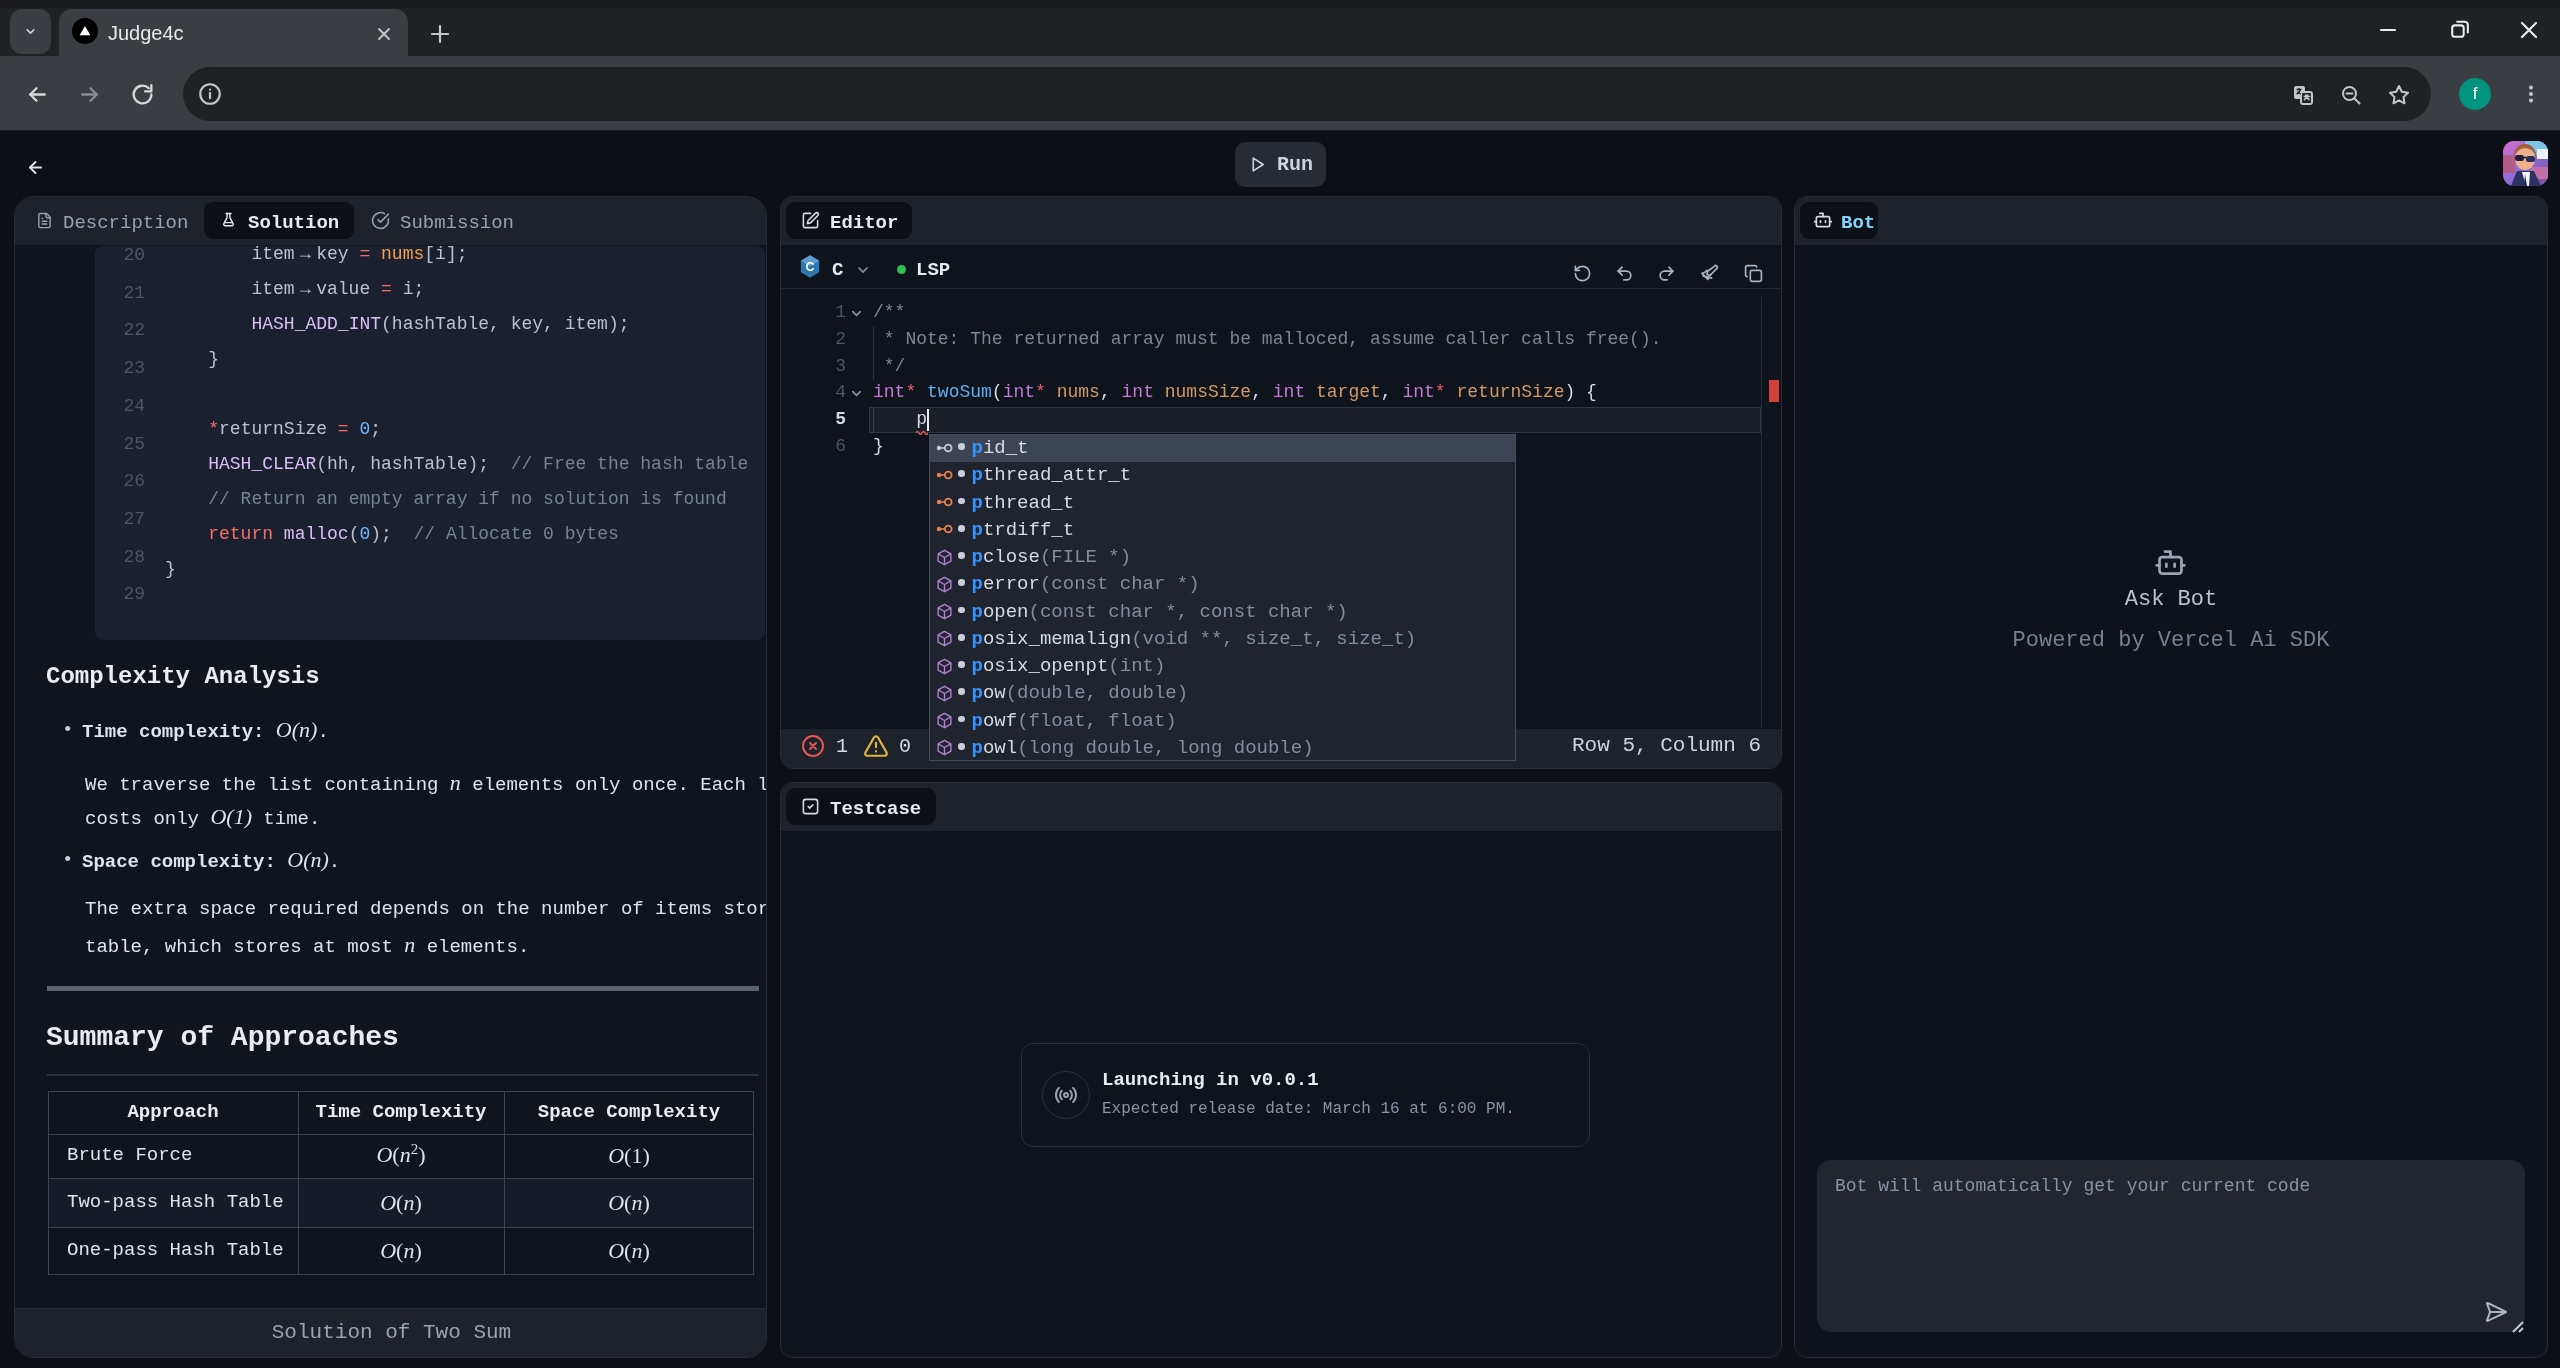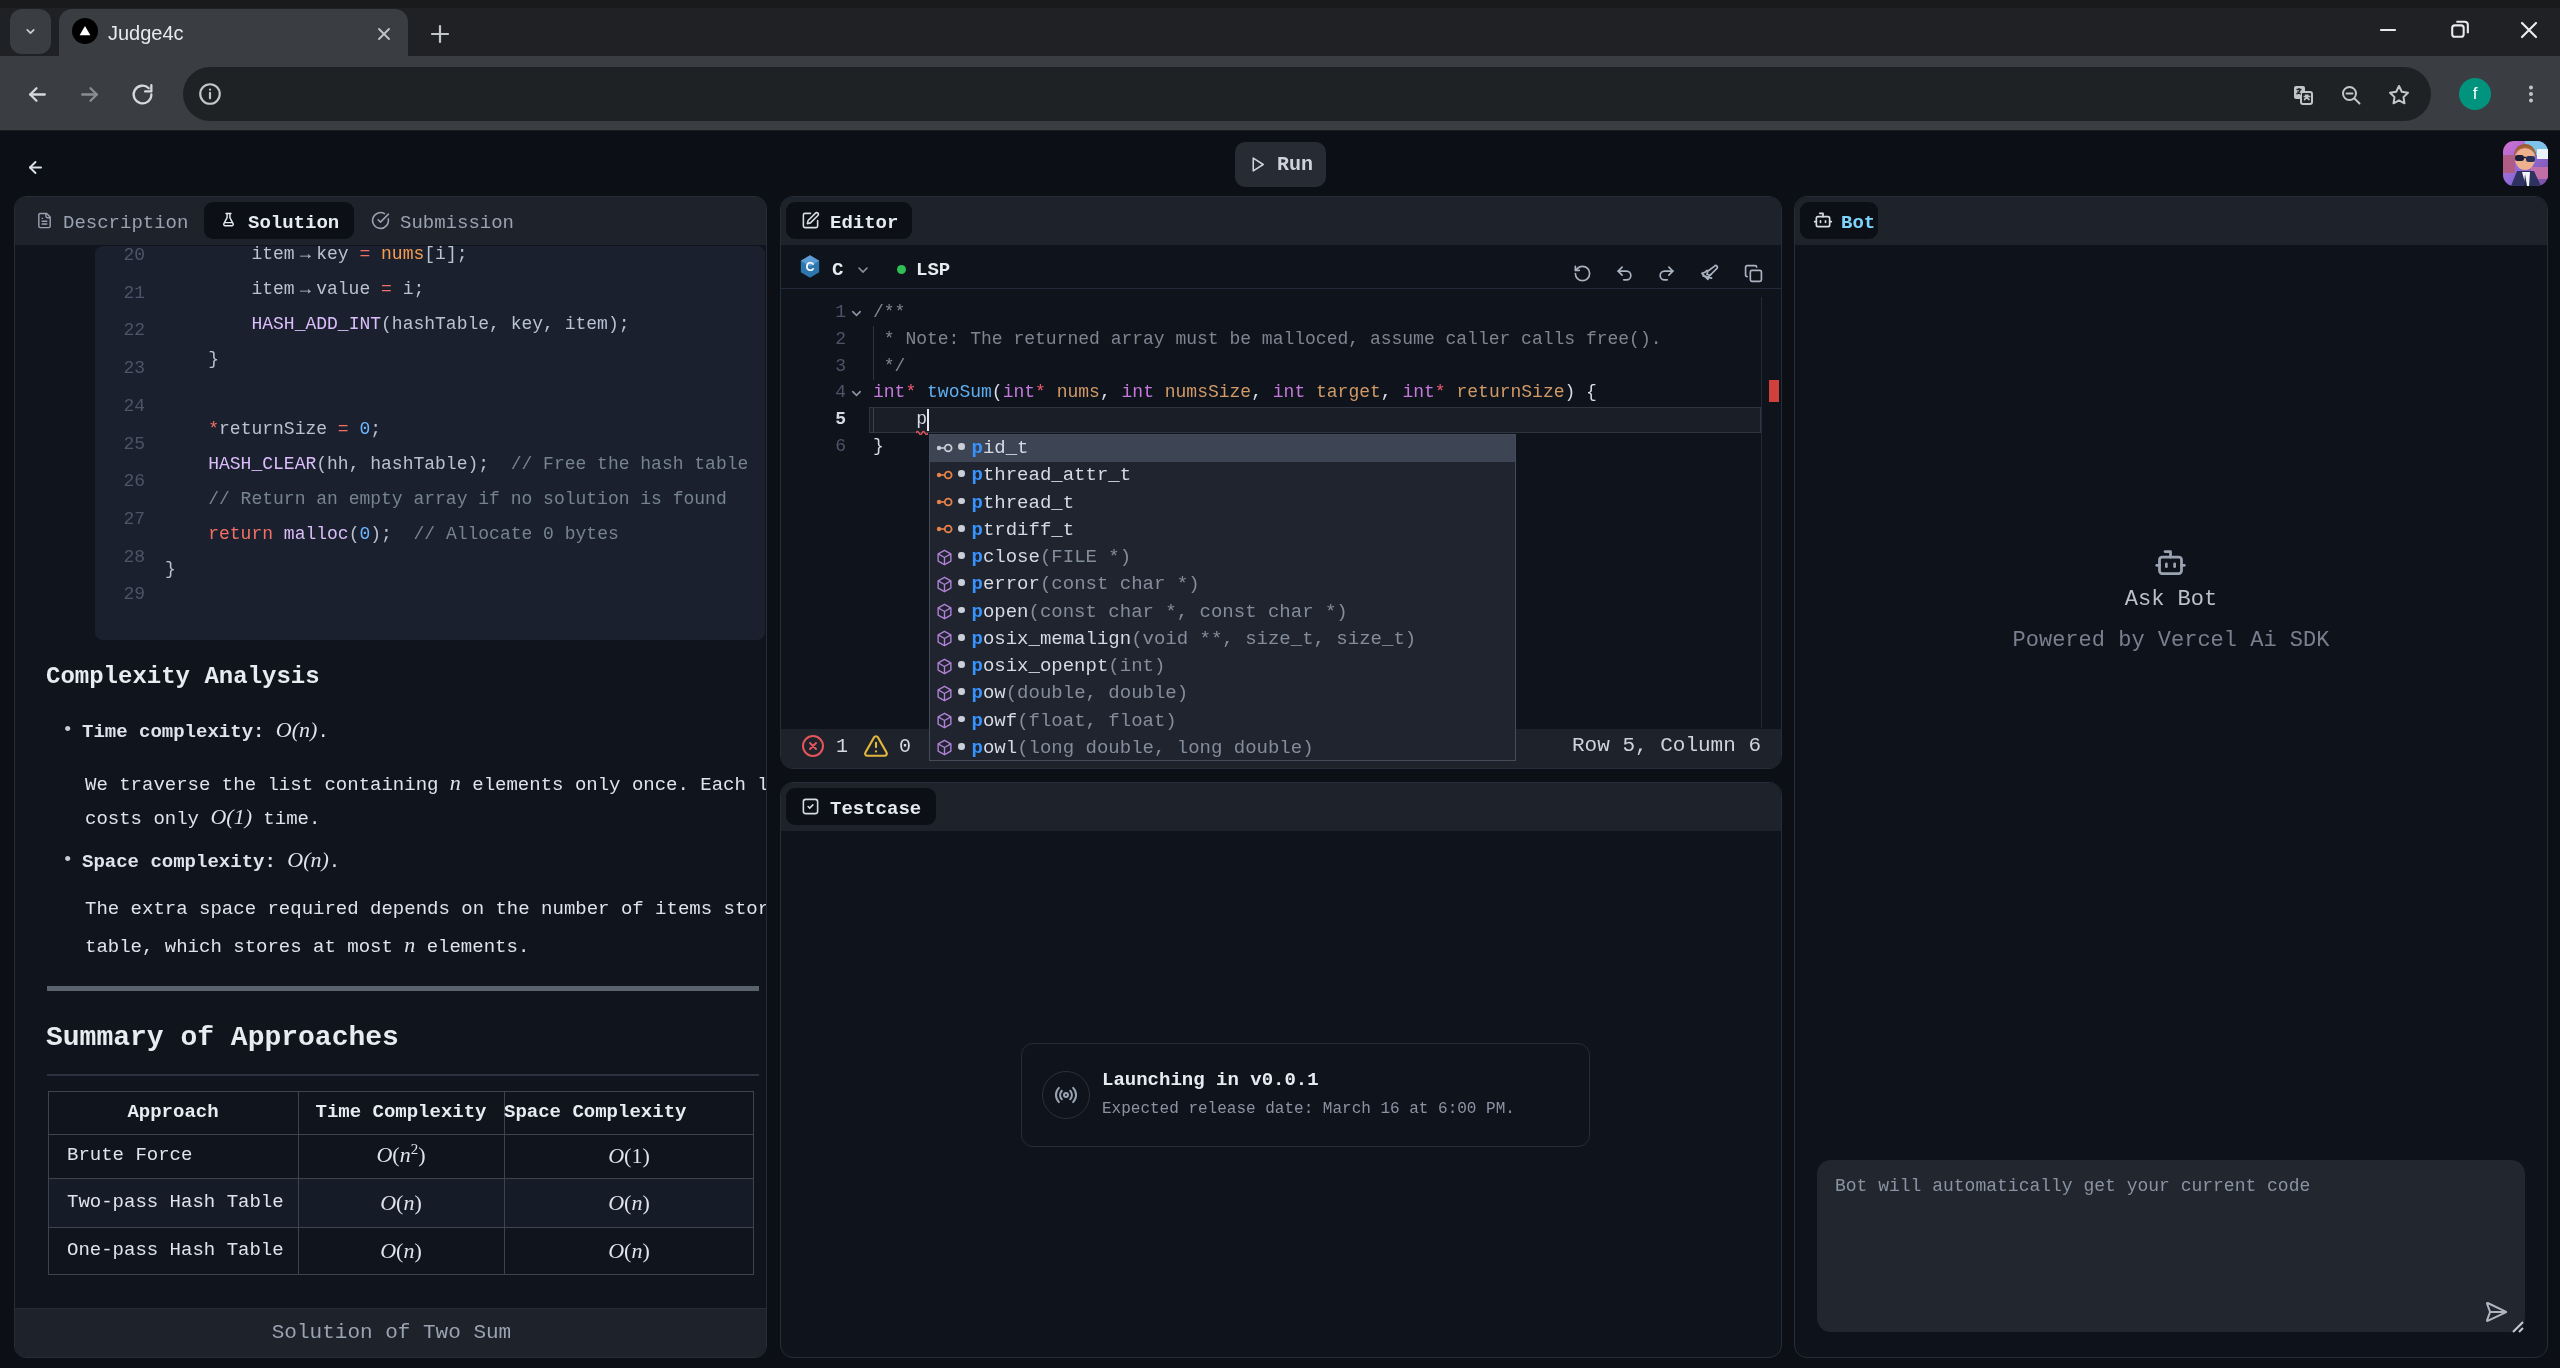--- a/index.html
+++ b/index.html
@@ -126,21 +126,21 @@
     <path d="M19 31 L23 45 L26 45 L27 31 Z" fill="#f5f7fa"></path>
     <path d="M22 33 L24 45 L21 45 Z" fill="#232749"></path>
     <ellipse cx="22" cy="18" rx="10" ry="11" fill="#efb18b"></ellipse>
     <path d="M11 16 Q13 6 23 6 Q32 7 33 15 L33 12 Q30 3 22 3 Q13 3 11 13 Z" fill="#9c5a32"></path>
     <path d="M11 17 Q12 8 22 7 Q31 8 33 16 L33 13 Q31 5 22 5 Q13 5 11 14 Z" fill="#a86438"></path>
     <rect x="12" y="14" width="9" height="6" rx="2.5" fill="#1d1f3a"></rect>
     <rect x="23" y="15" width="9" height="6" rx="2.5" fill="#273055"></rect>
     <path d="M20.5 16.5 L23.5 16.5" stroke="#1d1f3a" stroke-width="1.6"></path>
   </svg>
 
-  <div class="abs" style="left:14px;top:196px;width:753px;height:1162px;background:#10141d;border:1px solid #262c38;border-radius:12px;box-sizing:border-box;overflow:hidden">
+  <div class="abs" style="left:14px;top:196px;width:753px;height:1162px;background:#10141d;border:1px solid #262c38;border-radius:20px;box-sizing:border-box;overflow:hidden">
     <div class="abs hdr" style="left:0;top:0;width:100%;height:48px"></div>
 
     <div class="abs" style="left:0;top:1111px;width:100%;height:51px;background:#1d222b;border-top:1px solid #262c38;box-sizing:border-box"></div>
     <div class="abs" style="left:0;top:1124px;width:753px;text-align:center;font-size:21px;color:#9aa3b2">Solution of Two Sum</div>
   </div>
 
   <svg class="abs" style="left:36px;top:211px" width="17" height="19" viewBox="0 0 24 24" fill="none" stroke="#99a2b1" stroke-width="2">
       <path d="M15 2H6a2 2 0 0 0-2 2v16a2 2 0 0 0 2 2h12a2 2 0 0 0 2-2V7Z"></path>
       <path d="M14 2v4a2 2 0 0 0 2 2h4"></path>
       <path d="M8 13h8M8 17h8M8 9h2"></path>
@@ -200,21 +200,21 @@
       <div class="abs" style="left:0;top:43px;width:706px;height:44px;background:transparent"></div>
       <div class="abs" style="left:0;top:87px;width:706px;height:49px;background:#151b27"></div>
       <div class="abs" style="left:0;top:0;width:706px;height:184px;border:1px solid #3d4450;box-sizing:border-box"></div>
       <div class="abs" style="left:0;top:43px;width:706px;height:1px;background:#3d4450"></div>
       <div class="abs" style="left:0;top:87px;width:706px;height:1px;background:#3d4450"></div>
       <div class="abs" style="left:0;top:136px;width:706px;height:1px;background:#3d4450"></div>
       <div class="abs" style="left:250px;top:0;width:1px;height:184px;background:#3d4450"></div>
       <div class="abs" style="left:456px;top:0;width:1px;height:184px;background:#3d4450"></div>
       <div class="abs" style="left:0;top:10px;width:250px;text-align:center;font-size:19px;font-weight:bold;color:#e8ebf0">Approach</div>
       <div class="abs" style="left:250px;top:10px;width:206px;text-align:center;font-size:19px;font-weight:bold;color:#e8ebf0">Time Complexity</div>
-      <div class="abs" style="left:456px;top:10px;width:250px;text-align:left;font-size:19px;font-weight:bold;color:#e8ebf0">Space Complexity</div>
+      <div class="abs" style="left:456px;top:10px;width:250px;text-align:center;font-size:19px;font-weight:bold;color:#e8ebf0">Space Complexity</div>
       <div class="abs" style="left:19px;top:53px;font-size:19px;color:#dfe4ec">Brute Force</div>
       <div class="abs serif" style="left:250px;top:50px;width:206px;text-align:center;font-size:22px;color:#dfe4ec"><i>O</i>(<i>n</i><sup style="font-size:15px">2</sup>)</div>
       <div class="abs serif" style="left:456px;top:52px;width:250px;text-align:center;font-size:22px;color:#dfe4ec"><i>O</i>(1)</div>
       <div class="abs" style="left:19px;top:100px;font-size:19px;color:#dfe4ec">Two-pass Hash Table</div>
       <div class="abs serif" style="left:250px;top:99px;width:206px;text-align:center;font-size:22px;color:#dfe4ec"><i>O</i>(<i>n</i>)</div>
       <div class="abs serif" style="left:456px;top:99px;width:250px;text-align:center;font-size:22px;color:#dfe4ec"><i>O</i>(<i>n</i>)</div>
       <div class="abs" style="left:19px;top:148px;font-size:19px;color:#dfe4ec">One-pass Hash Table</div>
       <div class="abs serif" style="left:250px;top:147px;width:206px;text-align:center;font-size:22px;color:#dfe4ec"><i>O</i>(<i>n</i>)</div>
       <div class="abs serif" style="left:456px;top:147px;width:250px;text-align:center;font-size:22px;color:#dfe4ec"><i>O</i>(<i>n</i>)</div>
     </div>

